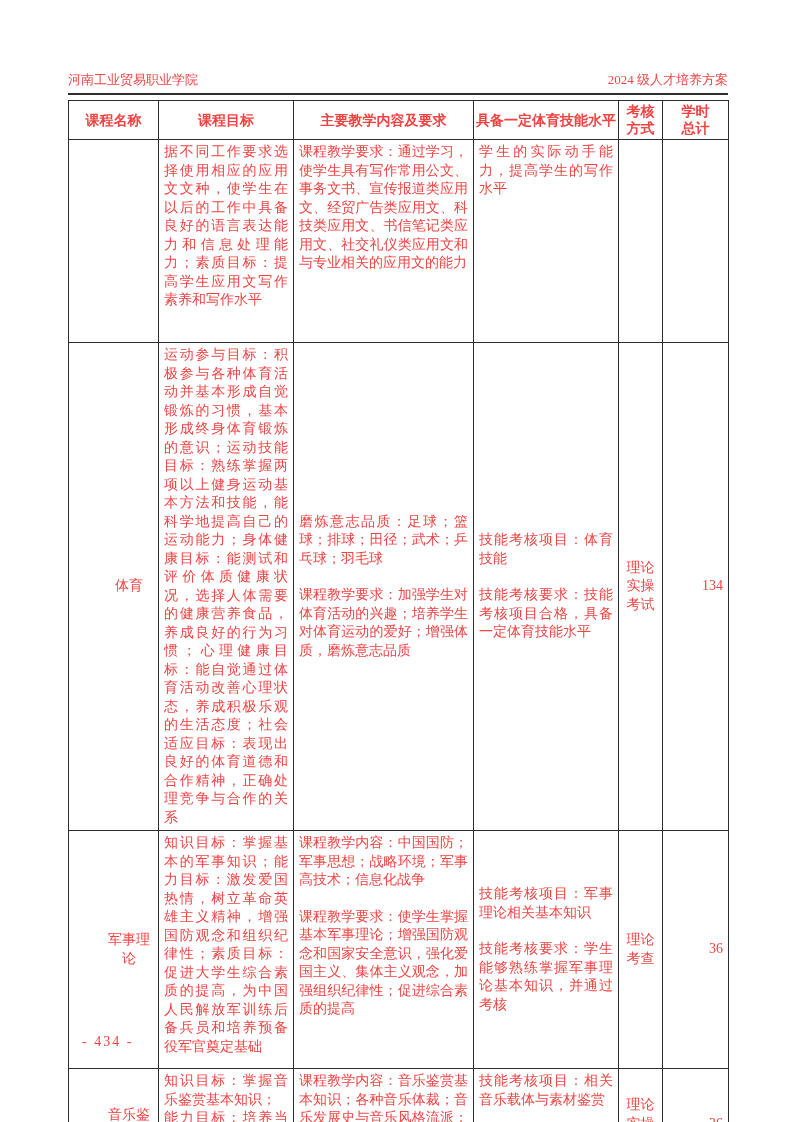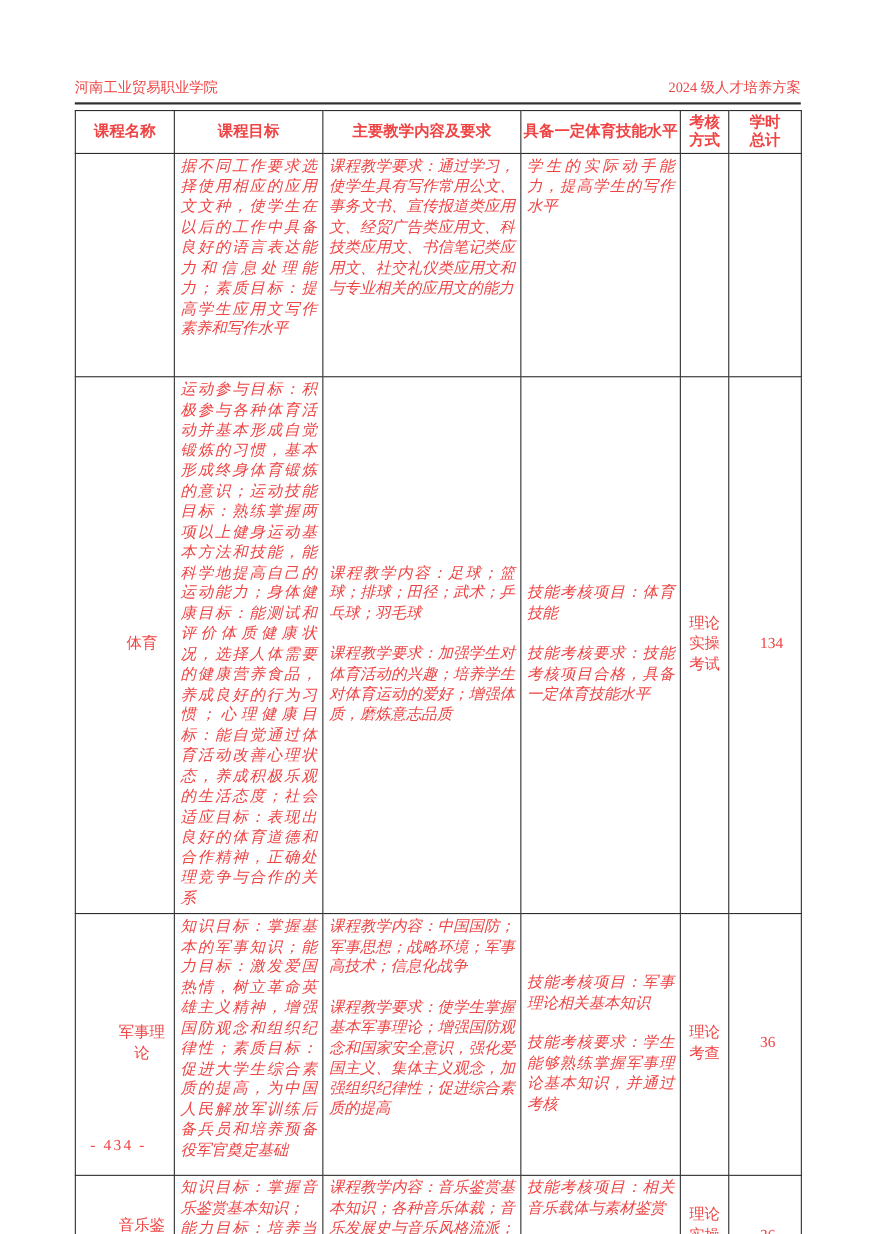--- a/index.html
+++ b/index.html
@@ -38,23 +38,23 @@
     text-align:center;
     vertical-align:middle;
     white-space:pre-line;
     line-height:17px;
     height:32px;
     padding:2px 2px;
   }
   td.cell-name{text-align:center;vertical-align:middle;padding-left:36px;}
   td.cell-text{text-align:justify;}
   td.cell-method{text-align:center;vertical-align:middle;white-space:pre-line;padding:19px 2px;}
-  td.cell-hours{text-align:left;vertical-align:middle;padding-left:28px;}
+  td.cell-hours{text-align:right;vertical-align:middle;padding-left:28px;}
   td.v-mid{vertical-align:middle;}
-  .cell-text p{margin:0;white-space:pre-line;font-style:italic;}
+  .cell-text p{margin:0;white-space:pre-line;}
   .cell-text p + p{margin-top:18px;}
   .row-1 td{height:164px;}
   .row-2 td{height:431px;}
   .row-3 td{height:199px;}
   .row-4 td{height:72px;}
   .page-number{
     position:absolute;left:82px;top:1034px;
     font-size:14px;letter-spacing:2px;
   }
 </style>
@@ -106,21 +106,21 @@
           <td class="cell-method"></td>
           <td class="cell-hours"></td>
         </tr>
 
         <tr class="row-2">
           <td class="cell-name">体育</td>
           <td class="cell-text">
             <p>运动参与目标：积极参与各种体育活动并基本形成自觉锻炼的习惯，基本形成终身体育锻炼的意识；运动技能目标：熟练掌握两项以上健身运动基本方法和技能，能科学地提高自己的运动能力；身体健康目标：能测试和评价体质健康状况，选择人体需要的健康营养食品，养成良好的行为习惯；心理健康目标：能自觉通过体育活动改善心理状态，养成积极乐观的生活态度；社会适应目标：表现出良好的体育道德和合作精神，正确处理竞争与合作的关系</p>
           </td>
           <td class="cell-text v-mid">
-            <p>课程教学内容：足球；篮球；排球；田径；武术；乒乓球；羽毛球</p>
+            <p>磨炼意志品质：足球；篮球；排球；田径；武术；乒乓球；羽毛球</p>
             <p>课程教学要求：加强学生对体育活动的兴趣；培养学生对体育运动的爱好；增强体质，磨炼意志品质</p>
           </td>
           <td class="cell-text v-mid">
             <p>技能考核项目：体育技能</p>
             <p>技能考核要求：技能考核项目合格，具备一定体育技能水平</p>
           </td>
           <td class="cell-method">理论
 实操
 考试</td>
           <td class="cell-hours">134</td>

